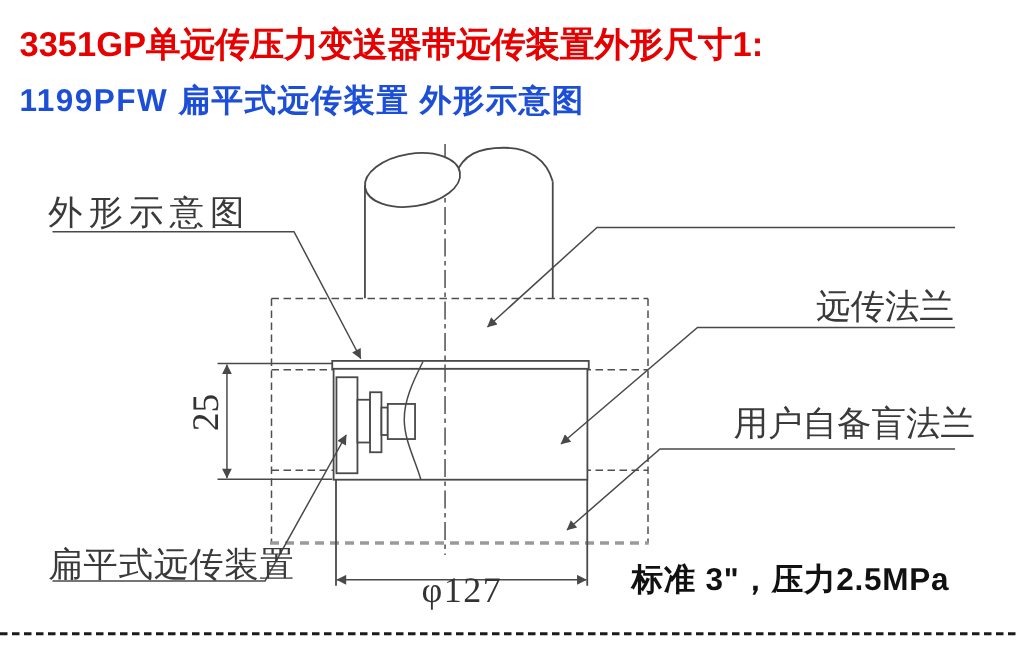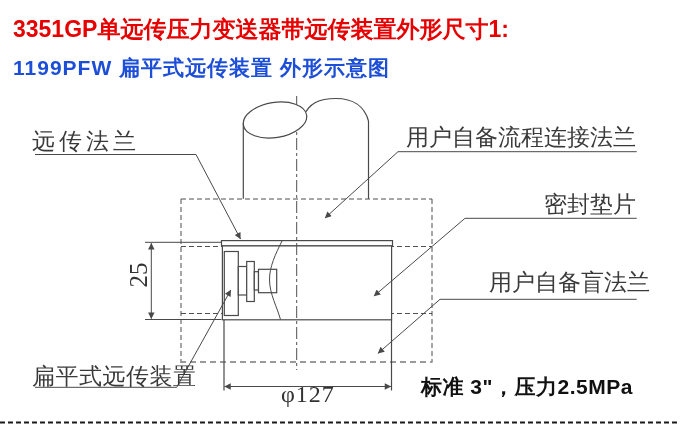--- a/index.html
+++ b/index.html
@@ -101,23 +101,22 @@
       <path d="M636.7,299.3 L440,299.3 L378,353.3" marker-end="url(#arr)"></path>
       <path d="M35,387.3 L176.7,387.3 L230.8,290" marker-end="url(#arr)"></path>
     </g>
 
     <path d="M0,422.5 H680" stroke="#1a1a1a" stroke-width="2" fill="none" stroke-dasharray="5 3"></path>
   </svg>
 
   <div class="txt title">3351GP单远传压力变送器带远传装置外形尺寸1:</div>
   <div class="txt subtitle">1199PFW 扁平式远传装置 外形示意图</div>
 
-  <div class="txt lbl lbl-seal">远传法兰</div>
-  <div class="txt lbl lbl-process">用户自备流程连接法兰</div>
-  <div class="txt lbl lbl-remote">密封垫片</div>
+  <div class="txt lbl lbl-seal">外形示意图</div>
+  <div class="txt lbl lbl-remote">远传法兰</div>
   <div class="txt lbl lbl-blind">用户自备盲法兰</div>
   <div class="txt lbl lbl-capillary">扁平式远传装置</div>
 
   <div class="txt dim dim-25">25</div>
   <div class="txt dim dim-phi">φ127</div>
 
   <div class="txt note">标准 3"，压力2.5MPa</div>
 </div>
 
 </body></html>

